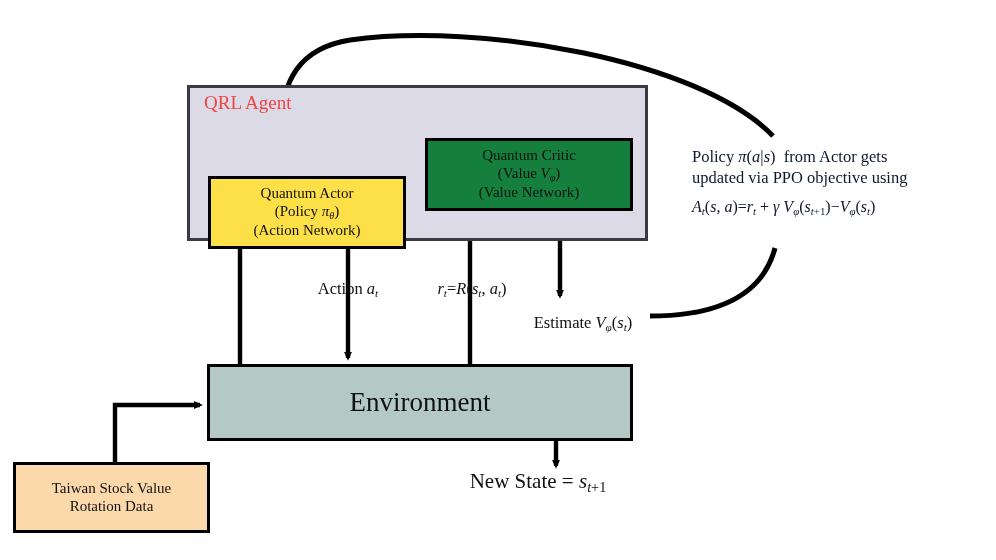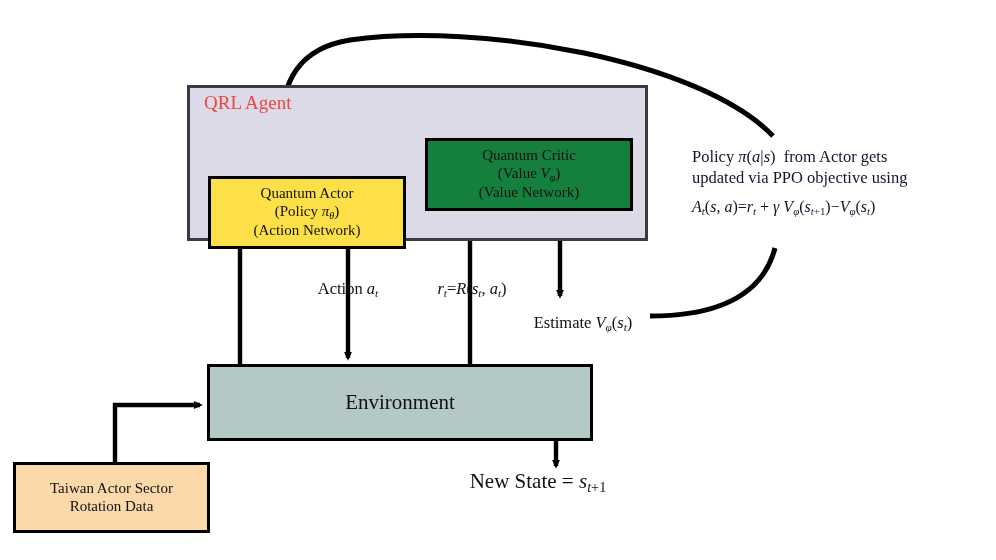--- a/index.html
+++ b/index.html
@@ -17,22 +17,22 @@
   
   #agent-box{left:187px;top:85px;width:461px;height:156px;background:#dcdae6;
              border:3px solid #3a3a42;}
   #agent-title{position:absolute;left:204px;top:92px;font-size:19px;color:#ef4444;}
 
   #actor-box{left:208px;top:138px;width:198px;height:73px;background:#fde047;
              border:3px solid #000;font-size:15px;margin-top:38px;}
   #critic-box{left:425px;top:138px;width:208px;height:73px;background:#15803d;
               border:3px solid #000;font-size:15px;}
 
-  #env-box{left:207px;top:364px;width:386px;height:77px;background:#b4c9c5;
-           border:3px solid #000;font-size:21px;}
+  #env-box{left:207px;top:364px;width:426px;height:77px;background:#b4c9c5;
+           border:3px solid #000;font-size:27px;}
 
   #data-box{left:13px;top:462px;width:197px;height:71px;background:#fbd9ab;
             border:3px solid #000;font-size:15px;}
 
   .lbl{position:absolute;text-align:center;font-size:16.5px;line-height:1.3;color:#111;}
   #lbl-state{left:96px;top:278px;width:150px;}
   #lbl-action{left:272px;top:278px;width:152px;}
   #lbl-reward{left:392px;top:278px;width:160px;}
   #lbl-estimate{left:498px;top:312px;width:170px;}
   #lbl-newstate{left:438px;top:468px;width:200px;font-size:21px;}
@@ -86,21 +86,21 @@
     <div>Quantum Critic</div>
     <div>(Value <i class="v">V</i><sub><i class="v">φ</i></sub>)</div>
     <div>(Value Network)</div>
   </div>
 
   <div class="box" id="env-box">
     <div>Environment</div>
   </div>
 
   <div class="box" id="data-box">
-    <div>Taiwan Actor Sector</div>
+    <div>Taiwan Stock Value</div>
     <div>Rotation Data</div>
   </div>
 
 
   <div class="lbl" id="lbl-action">
     <div>Action <i class="v">a</i><sub><i class="v">t</i></sub></div>
   </div>
 
   <div class="lbl" id="lbl-reward">
     <div><i class="v">r</i><sub><i class="v">t</i></sub>=<i class="v">R</i>(<i class="v">s</i><sub><i class="v">t</i></sub>, <i class="v">a</i><sub><i class="v">t</i></sub>)</div>

